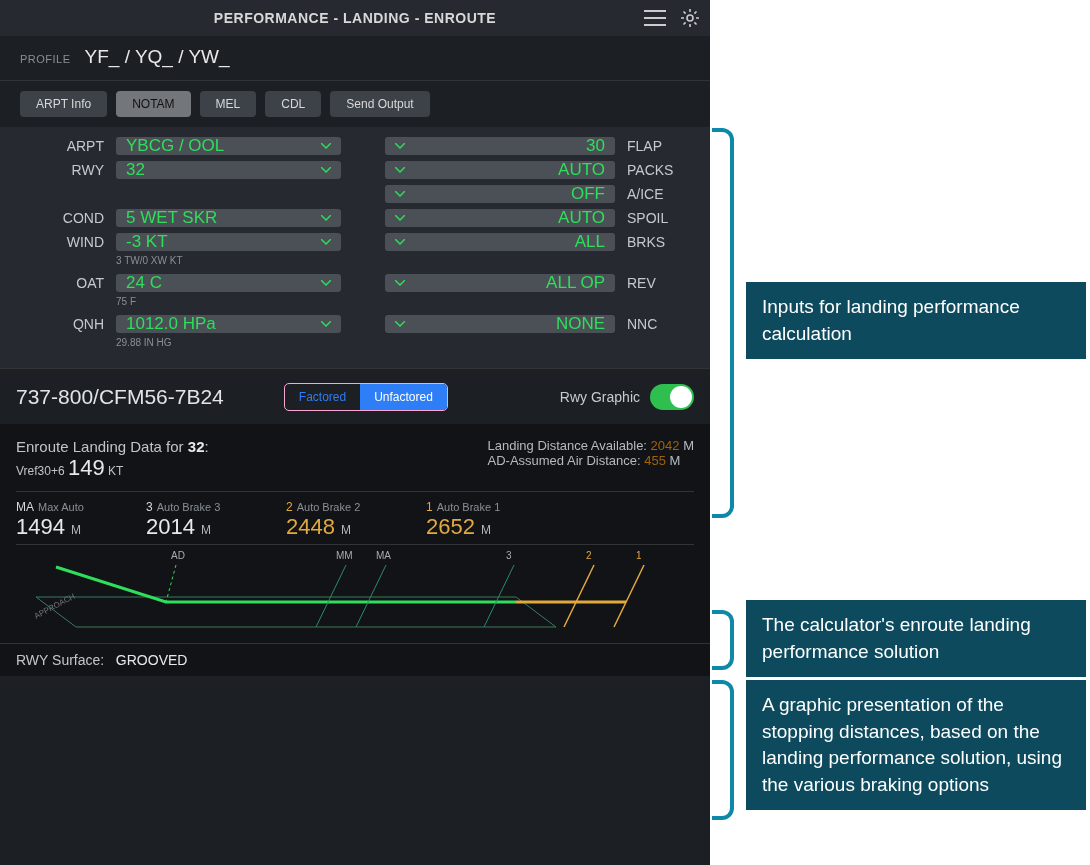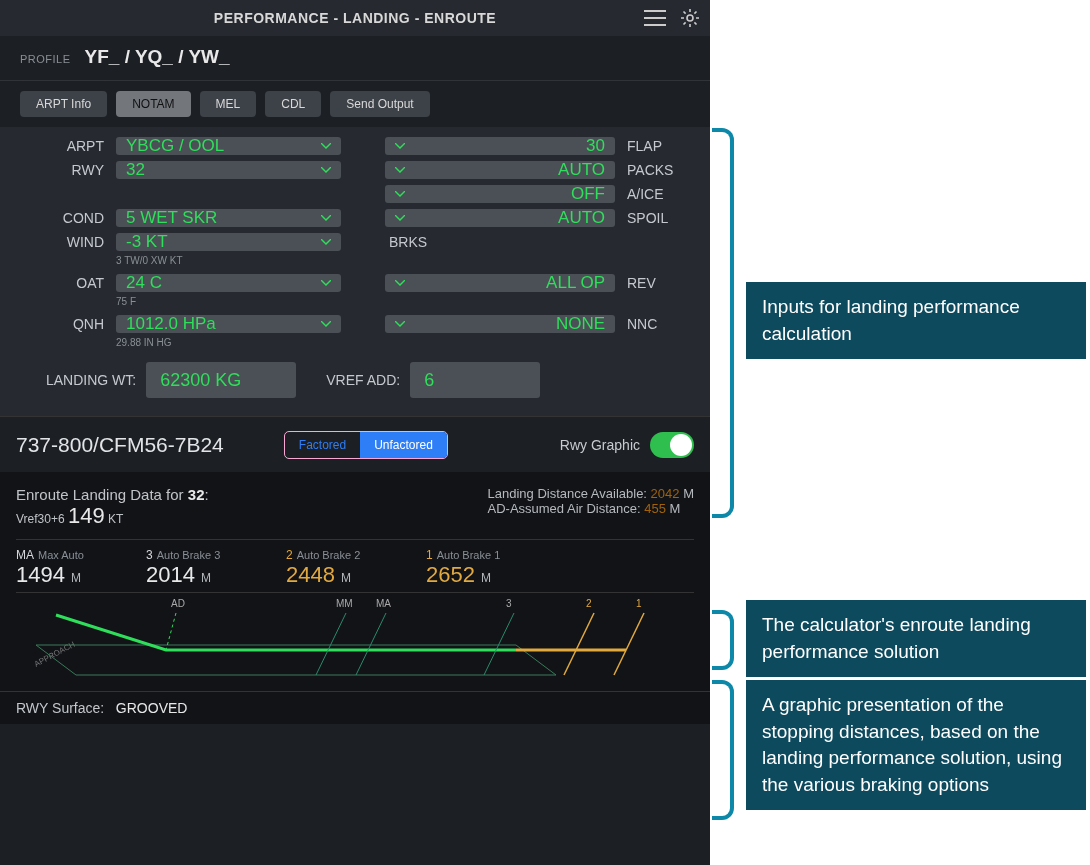--- a/index.html
+++ b/index.html
@@ -52,21 +52,21 @@
     gap: 14px;
   }
   .profile-row .label {
     color: #8a8f96;
     font-size: 11px;
     letter-spacing: 0.5px;
   }
   .profile-row .value {
     color: #e8e8e8;
     font-size: 19px;
-    font-weight: 700;
+    font-weight: 400;
   }
   .tabs {
     display: flex;
     gap: 9px;
     padding: 10px 20px;
     background: #1c1f24;
   }
   .tab {
     background: #3d4148;
     color: #d8d8d8;
@@ -401,20 +401,28 @@
       <div class="lbl-left">WIND</div>
       <div class="select left-sel">
         <span>-3 KT</span>
         <span class="chev">
             <svg width="10" height="6">
               <path d="M0 0l5 5 5-5" stroke="#2fde5a" fill="none" stroke-width="1.4"></path>
             </svg>
           </span>
       </div>
       <div style="width:28px"></div>
+      <div class="select right-sel">
+        <span class="chev">
+            <svg width="10" height="6">
+              <path d="M0 0l5 5 5-5" stroke="#2fde5a" fill="none" stroke-width="1.4"></path>
+            </svg>
+          </span>
+        <span>ALL</span>
+      </div>
       <div class="lbl-right">BRKS</div>
     </div>
     <div class="subtext">3 TW/0 XW KT</div>
 
     <div class="form-row">
       <div class="lbl-left">OAT</div>
       <div class="select left-sel">
         <span>24 C</span>
         <span class="chev">
             <svg width="10" height="6">
@@ -451,30 +459,20 @@
             <svg width="10" height="6">
               <path d="M0 0l5 5 5-5" stroke="#2fde5a" fill="none" stroke-width="1.4"></path>
             </svg>
           </span>
         <span>NONE</span>
       </div>
       <div class="lbl-right">NNC</div>
     </div>
     <div class="subtext">29.88 IN HG</div>
 
-    <div class="wt-row">
-      <span class="wt-label">LANDING WT:</span>
-      <div class="wt-box" style="width:150px">
-        <span>62300 KG</span>
-      </div>
-      <span class="wt-label" style="margin-left:20px">VREF ADD:</span>
-      <div class="wt-box" style="width:130px">
-        <span>6</span>
-      </div>
-    </div>
   </div>
 
   <div class="midbar">
     <div class="acft">737-800/CFM56-7B24</div>
     <div class="seg">
       <button>Factored</button>
       <button class="on">Unfactored</button>
     </div>
     <div class="rwy-graphic">
       <span class="txt">Rwy Graphic</span>

